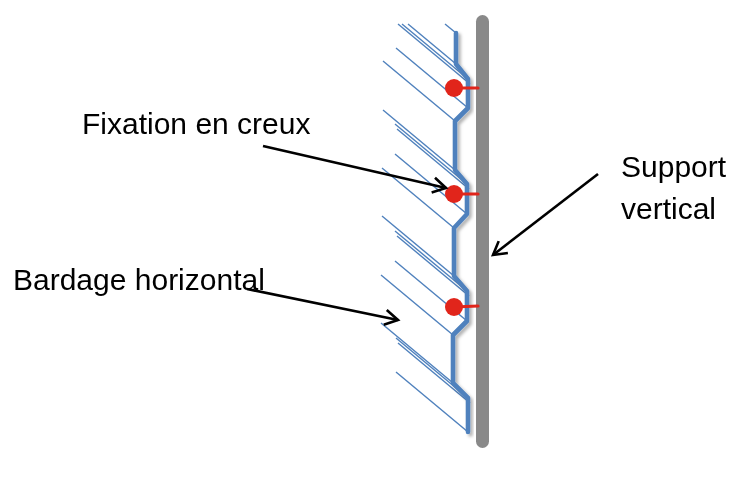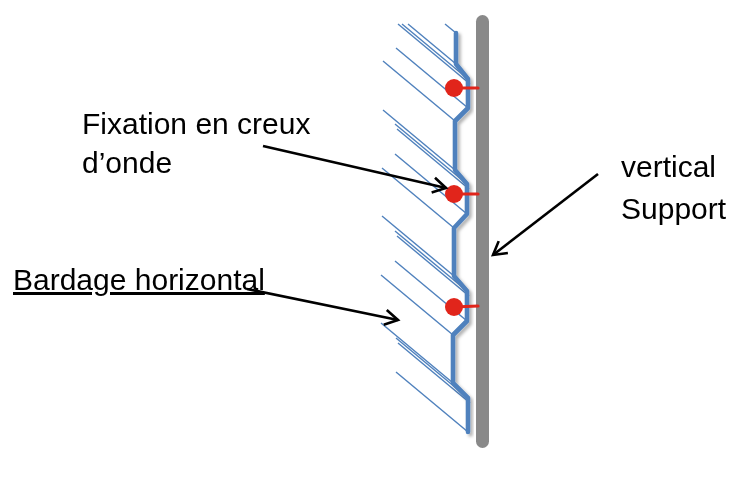--- a/index.html
+++ b/index.html
@@ -13,21 +13,21 @@
   .stage { position: absolute; inset: 0; }
   svg { position: absolute; left: 0; top: 0; }
   .diagram-label {
     position: absolute;
     color: var(--text-black, #000);
     font-size: 30px;
     line-height: 39px;
     white-space: nowrap;
   }
   .label-fixation { left: 82px;  top: 104px; }
-  .label-bardage  { left: 13px;  top: 260px; text-decoration: underline; }
+  .label-bardage  { left: 13px;  top: 260px; }
   .label-support  { left: 621px; top: 146px; line-height: 42px; }
   .corrugation   { stroke: var(--cladding-blue, #4F81BD); stroke-width: 1.4; }
   .profile-line  { stroke: var(--cladding-blue, #4F81BD); stroke-width: 4.6;
                    fill: none; stroke-linejoin: round; stroke-linecap: round; }
   .fixing-shaft  { stroke: var(--fixing-red, #E1251B); stroke-width: 3.2; stroke-linecap: round; }
   .fixing-dot    { fill: var(--fixing-red, #E1251B); }
   .arrow-line    { stroke: var(--arrow-black, #000); stroke-width: 2.6; fill: none; }
 </style>
 </head>
 <body>
@@ -86,25 +86,24 @@
       </g>
     </g>
 
     <line class="arrow-line" x1="263" y1="146" x2="446" y2="188" marker-end="url(#arrow-open)"></line>
     <line class="arrow-line" x1="247" y1="289" x2="398" y2="320" marker-end="url(#arrow-open)"></line>
     <line class="arrow-line" x1="598" y1="174" x2="493" y2="255" marker-end="url(#arrow-open)"></line>
   </svg>
 
   <div class="diagram-label label-fixation">
     <div>Fixation en creux</div>
-    <div>d’onde</div>
   </div>
 
   <div class="diagram-label label-bardage">
     <div>Bardage horizontal</div>
   </div>
 
   <div class="diagram-label label-support">
+    <div>Support</div>
     <div>vertical</div>
-    <div>Support</div>
   </div>
 
 </div>
 
 </body></html>

